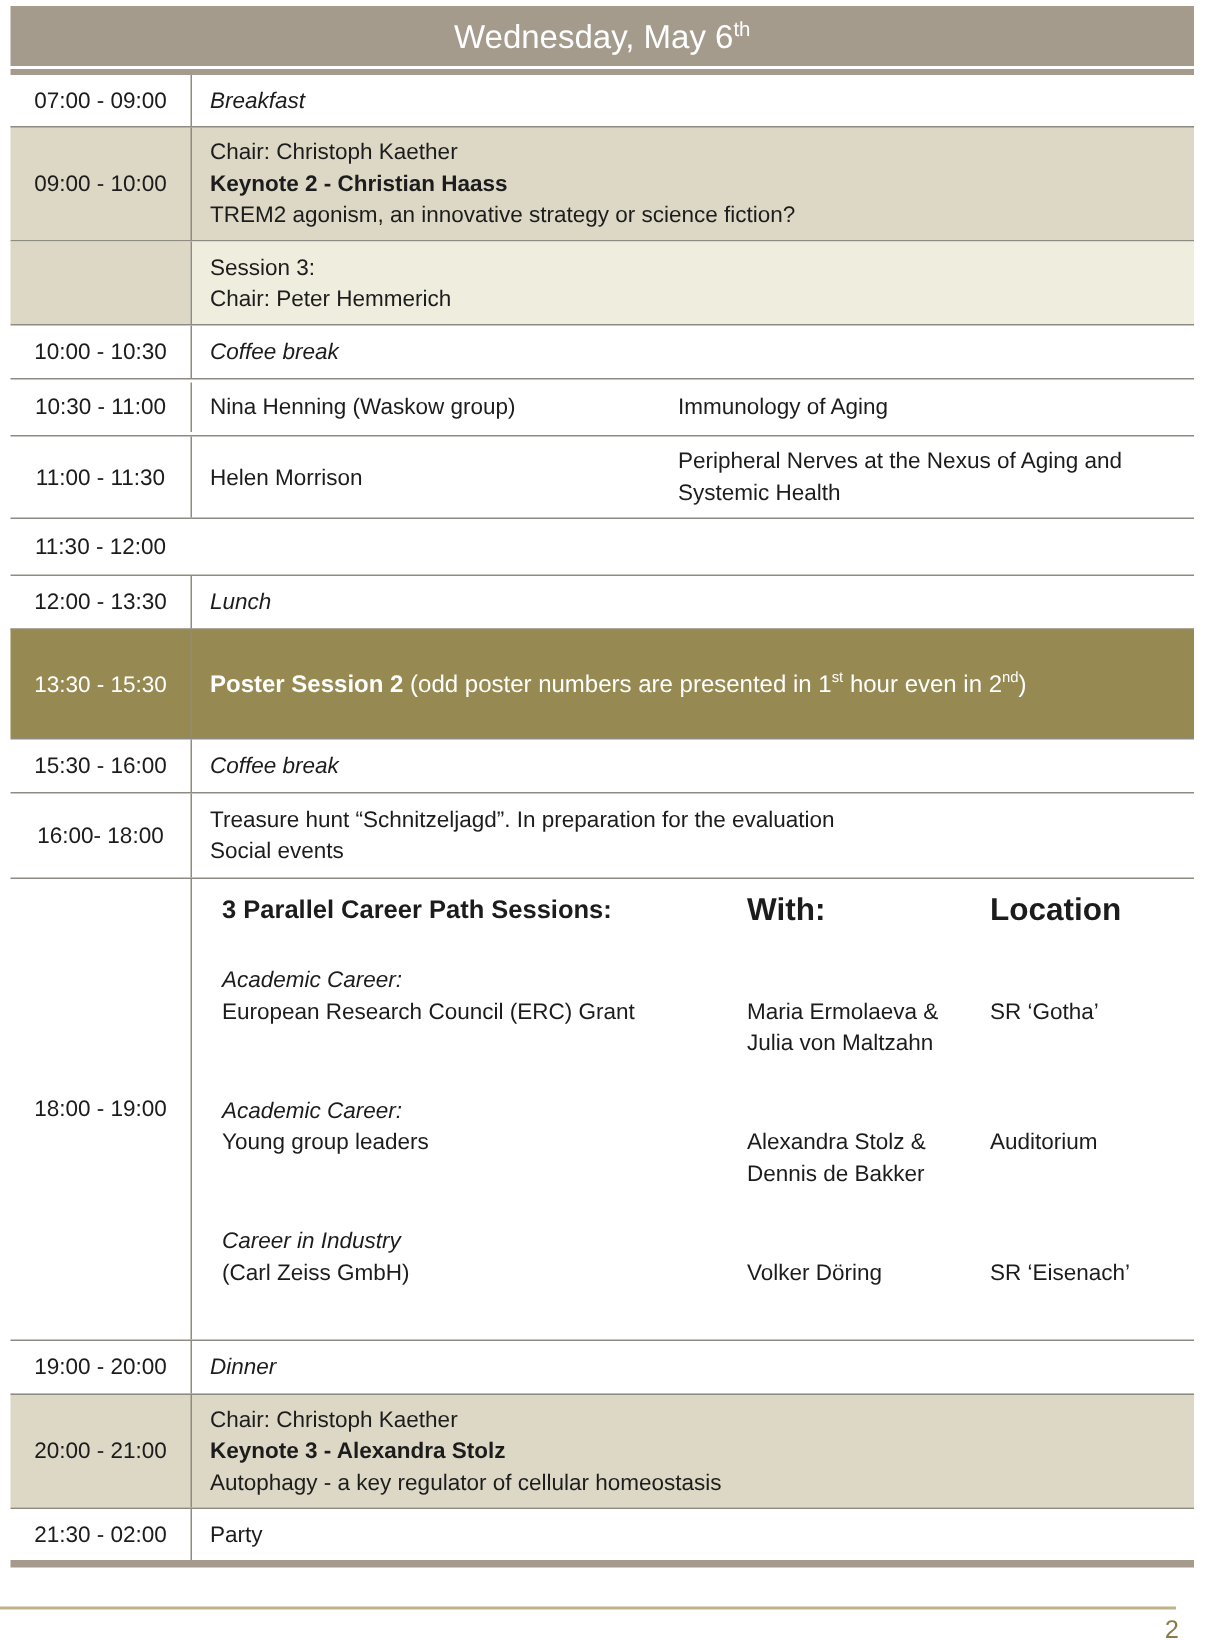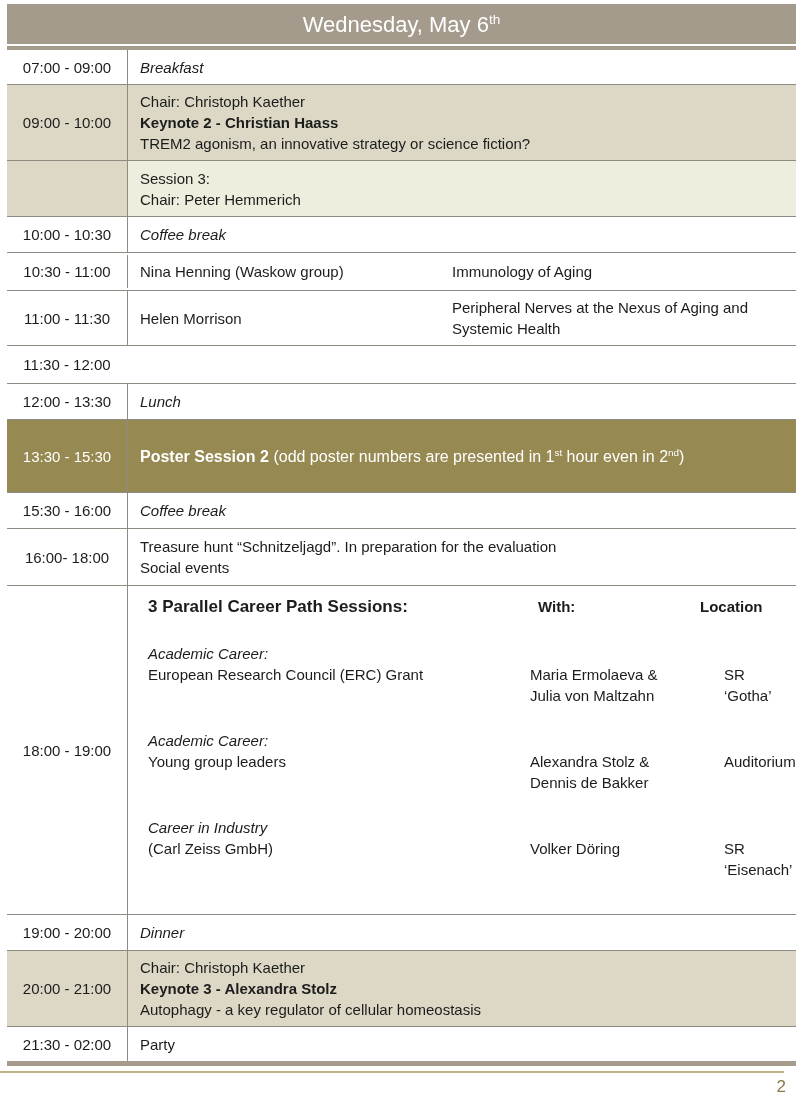--- a/index.html
+++ b/index.html
@@ -51,25 +51,24 @@
   .talk .talk-title{flex:1;padding-right:4px;}
   .r-poster{min-height:72px;background:var(--olive);color:#ffffff;}
   .r-poster .content{justify-content:center;font-size:16px;}
   .r-social{min-height:56px;}
   .r-career{min-height:275px;}
   .r-career .content{justify-content:flex-start;padding:10px 10px 10px 20px;}
   .career-heading{
     display:grid;grid-template-columns:350px 162px 1fr;
     font-weight:bold;font-size:17px;margin-bottom:26px;
   }
-  .career-heading .with-label,.career-heading .loc-label{font-size:15px;margin-left:40px;}
+  .career-heading .with-label,.career-heading .loc-label{font-size:21px;}
   .career-block{
     display:grid;grid-template-columns:350px 162px 1fr;
     margin-bottom:24px;
-    gap:32px;
   }
   .career-block .spacer{height:21px;}
   .r-party{min-height:34px;}
   .footer{position:absolute;top:1071px;left:0;width:804px;}
   .footer-line{width:784px;height:2px;background:var(--footer-line);}
   .page-num{text-align:right;margin:3px 18px 0 0;color:var(--page-num);font-size:17px;}
 </style>
 </head>
 <body>
 

